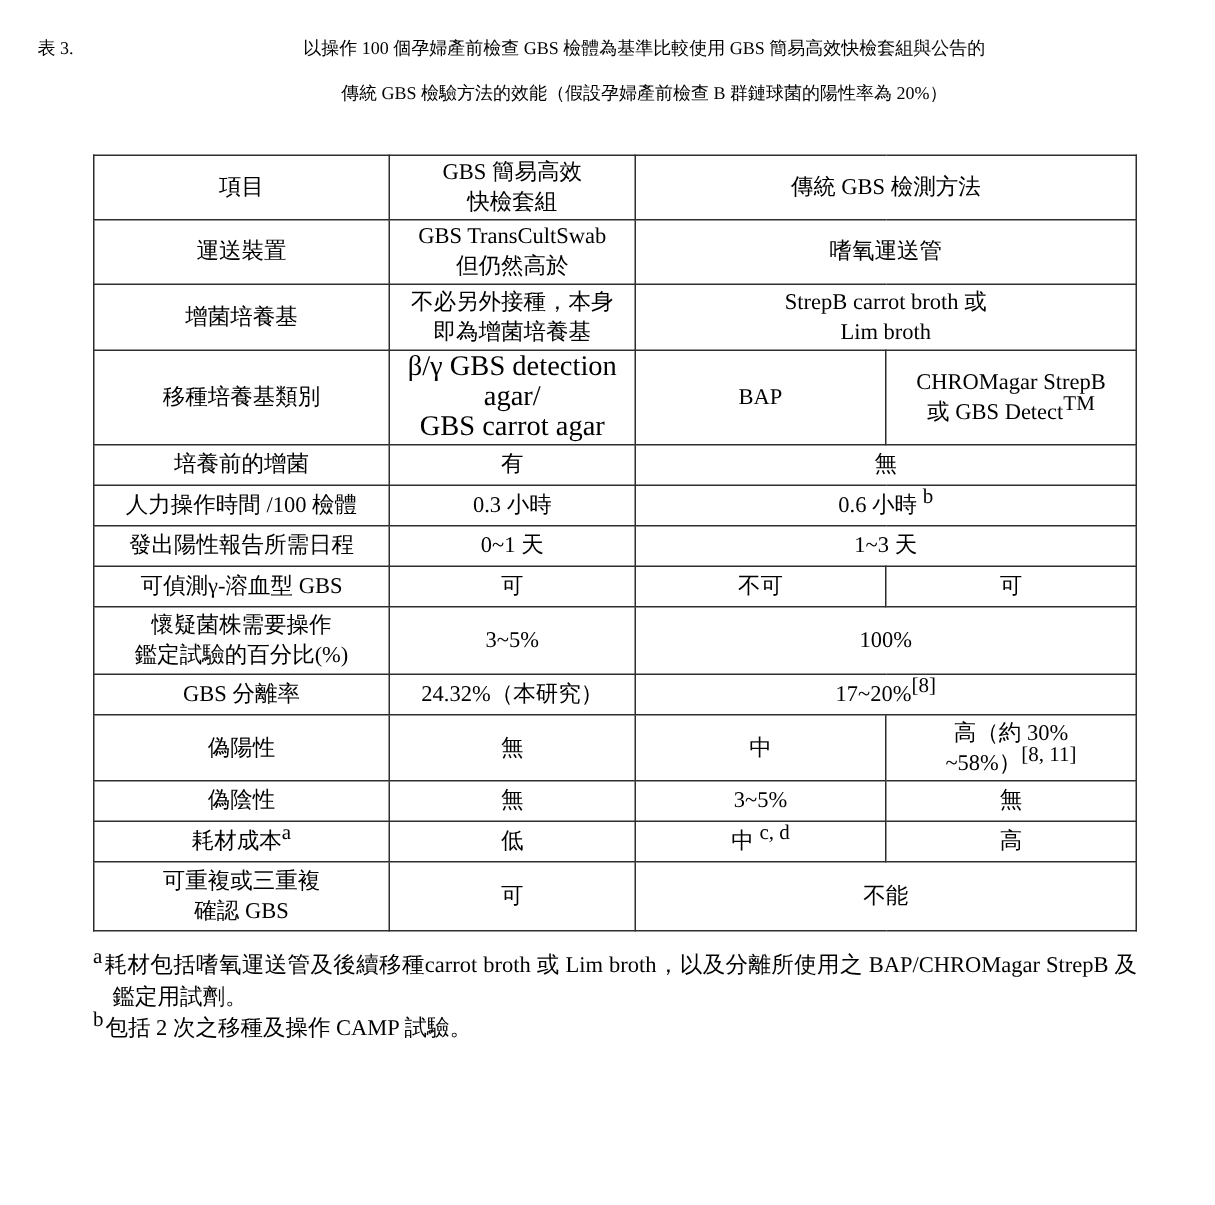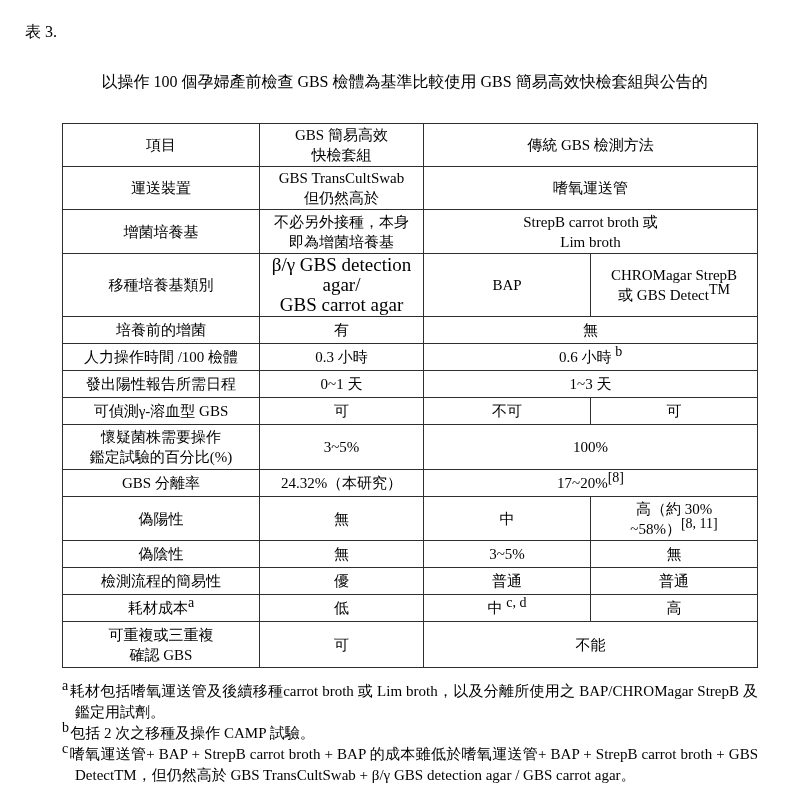--- a/index.html
+++ b/index.html
@@ -1,21 +1,21 @@
 <!DOCTYPE html>
 <html><head>
 <meta charset="utf-8">
 <style>
   html,body { margin:0; padding:0; background:#ffffff; }
   body { font-family:"Liberation Serif","DejaVu Serif",serif; color:#000; }
   .page {
     position:relative; width:810px; height:803px; background:#fff;
     box-sizing:border-box; padding-top:17px; overflow:hidden;
   }
-  .title { display:flex; margin:0 26px 0 25px; font-size:16px; line-height:30px;flex-direction:column; }
+  .title { display:flex; margin:0 26px 0 25px; font-size:12px; line-height:30px; }
   .title-label { flex:0 0 50px; }
   .title-text { flex:1;text-align:center; }
   .title-text span { display:block; }
   table.cmp {
     border-collapse:collapse; table-layout:fixed;
     margin:26px 0 0 62px; width:695px;
   }
   table.cmp td {
     border:1px solid #2e2e2e; text-align:center; vertical-align:middle;
     font-size:15px; line-height:20px; padding:1px 4px; box-sizing:border-box;
@@ -28,20 +28,21 @@
 </style>
 </head>
 <body>
 
 <div class="page">
 
   <div class="title">
     <div class="title-label">表 3.</div>
     <div class="title-text">
       <span>以操作 100 個孕婦產前檢查 GBS 檢體為基準比較使用 GBS 簡易高效快檢套組與公告的</span>
+      <span>傳統 GBS 檢驗方法的效能（假設孕婦產前檢查 B 群鏈球菌的陽性率為 20%）</span>
     </div>
   </div>
 
   <table class="cmp">
     <colgroup>
       <col style="width:197px">
         <col style="width:164px">
         <col style="width:167px">
         <col style="width:167px">
     </colgroup>
@@ -112,39 +113,32 @@
         <td><span class="pre">高（約 30%
 ~58%）</span><sup>[8, 11]</sup></td>
       </tr>
       <tr style="height:27px">
         <td><span class="pre">偽陰性</span></td>
         <td><span class="pre">無</span></td>
         <td><span class="pre">3~5%</span></td>
         <td><span class="pre">無</span></td>
       </tr>
       <tr style="height:27px">
-        <td><span class="pre">檢測流程的簡易性</span></td>
-        <td><span class="pre">優</span></td>
-        <td><span class="pre">普通</span></td>
-        <td><span class="pre">普通</span></td>
-      </tr>
-      <tr style="height:27px">
         <td><span class="pre">耗材成本</span><sup>a</sup></td>
         <td><span class="pre">低</span></td>
         <td><span class="pre">中</span>&nbsp;<sup>c, d</sup></td>
         <td><span class="pre">高</span></td>
       </tr>
       <tr style="height:46px">
         <td><span class="pre">可重複或三重複
 確認 GBS</span></td>
         <td><span class="pre">可</span></td>
         <td colspan="2"><span class="pre">不能</span></td>
       </tr>
     </tbody>
   </table>
 
   <div class="footnotes">
     <div class="footnote"><sup>a</sup> <span>耗材包括嗜氧運送管及後續移種carrot broth 或 Lim broth，以及分離所使用之 BAP/CHROMagar StrepB 及鑑定用試劑。</span></div>
     <div class="footnote"><sup>b</sup> <span>包括 2 次之移種及操作 CAMP 試驗。</span></div>
-    <div class="footnote"><sup>c</sup> <span>嗜氧運送管+ BAP + StrepB carrot broth + BAP 的成本雖低於嗜氧運送管+ BAP + StrepB carrot broth + GBS DetectTM，但仍然高於 GBS TransCultSwab + β/γ GBS detection agar / GBS carrot agar。</span></div>
   </div>
 
 </div>
 
 </body></html>

